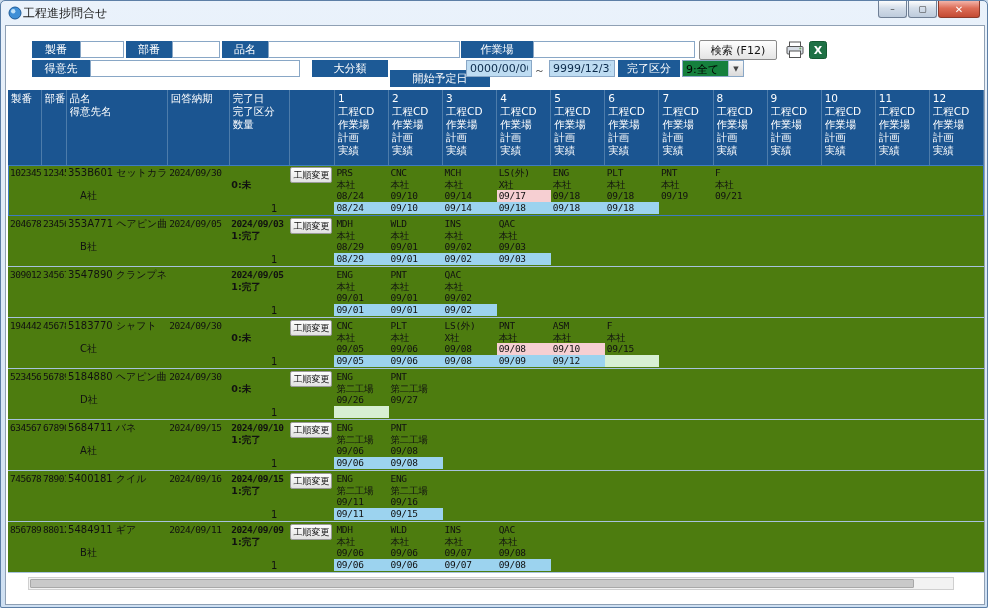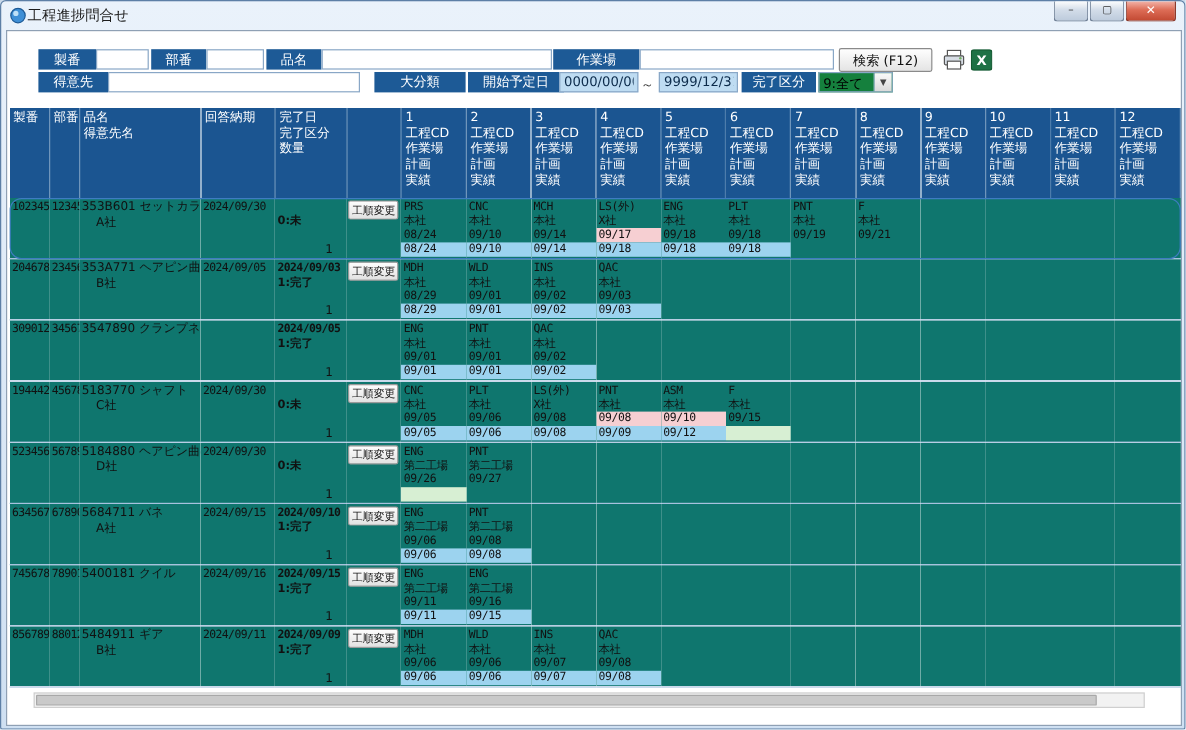--- a/index.html
+++ b/index.html
@@ -62,25 +62,25 @@
     background:#1b5591; color:#fff; font-weight:normal; font-size:10.5px;
     text-align:left; vertical-align:top; padding:2px 0 0 3px;
     border-right:1px solid #4d7cab; line-height:13px; overflow:hidden; white-space:nowrap;
   }
   .grid thead tr { height:75px; }
   .grid th div { height:13px; overflow:hidden; }
   .grid td {
     vertical-align:top; padding:2px 0 0 0; border-bottom:1px solid #a7c2de;
     overflow:hidden; white-space:nowrap; font-size:10px; color:#111;
   }
-  .grid tbody tr { height:50px; background:#0f766e;border-radius:10px; }
+  .grid tbody tr { height:50px; background:#4d7c0f; }
   .grid tbody tr.selected { outline:1px solid #3e7cc1; outline-offset:-1px; }
   .num { font-family:"DejaVu Sans Mono","Liberation Mono",monospace; font-size:9.5px; letter-spacing:-0.5px; height:12px; line-height:12px; padding-left:2px; }
   .hname { font-size:10px; height:12px; line-height:12px; padding-left:2px; }
-  .hcust { font-size:10px; height:12px; line-height:12px; padding-left:14px; margin-top:1px; }
+  .hcust { font-size:10px; height:12px; line-height:12px; padding-left:14px; margin-top:11px; }
   .kline { height:12px; line-height:12px; font-size:9.5px; padding-left:2px;font-weight:bold; }
   .qty  { margin-top:12px; text-align:right; padding-right:12px; font-size:10px; height:12px; line-height:12px; }
   .junhen-btn {
     font-size:9px; height:16px; padding:0 2px; margin:0 0 0 1px; width:42px;
     background:linear-gradient(#fdfdfd,#e2e2e2); border:1px solid #9a9a9a; border-radius:2px;
     font-family:inherit; overflow:hidden; white-space:nowrap; color:#111;
   }
   .pl {
     height:11.7px; line-height:11.7px; padding-left:2px;
     font-family:"DejaVu Sans Mono","Liberation Mono",monospace; font-size:9.5px; letter-spacing:-0.3px;
@@ -144,21 +144,21 @@
         <svg width="18" height="18">
             <rect x="0.5" y="0.5" width="17" height="17" rx="2" fill="#1e7145" stroke="#145a32"></rect>
             <text x="9" y="13" font-size="11" fill="#fff" text-anchor="middle" font-weight="bold" font-family="DejaVu Sans, sans-serif">X</text>
           </svg>
       </span>
     </button>
 
     <div class="lbl" style="left:26px; top:34px; width:58px;">得意先</div>
     <input class="txt" style="left: 84px; top: 34px; width: 210px;">
     <div class="lbl" style="left:306px; top:34px; width:76px;">大分類</div>
-    <div class="lbl" style="left:384px; top:34px; width:80px;">開始予定日</div>
+    <div class="lbl" style="left:384px; top:44px; width:100px;">開始予定日</div>
     <input class="txt date" style="left: 460px; top: 34px; width: 66px;" value="0000/00/00">
     <span class="tilde" style="left:528px;">～</span>
     <input class="txt date" style="left: 543px; top: 34px; width: 66px;" value="9999/12/31">
     <div class="lbl" style="left:612px; top:34px; width:62px;">完了区分</div>
     <div class="select" style="left:676px; top:34px; width:62px;">
       <span class="val">9:全て</span>
       <span class="arrow">▼</span>
     </div>
 
     <table class="grid">

